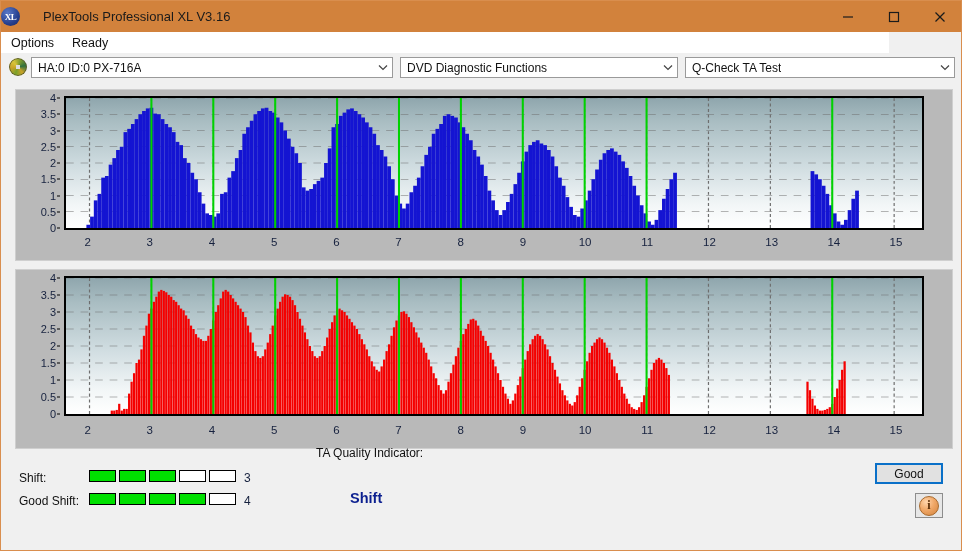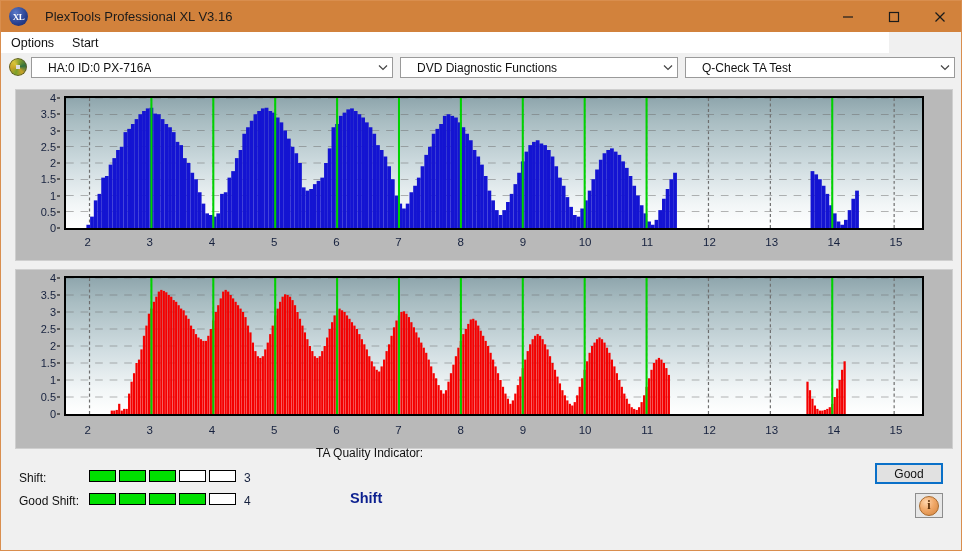--- a/index.html
+++ b/index.html
@@ -27,34 +27,33 @@
     position: absolute;
     left: 0; top: 0;
     width: 962px;
     height: 31px;
     background: #d2823c;
     display: flex;
     align-items: center;
   }
   .title-logo {
     width: 19px; height: 19px;
-    margin-left: 8px;
     border-radius: 50%;
     background: radial-gradient(circle at 35% 30%, #5a79c8 0%, #27408f 60%, #16265e 100%);
     color: #fff;
     font-size: 9px;
     font-weight: bold;
     display: flex;
     align-items: center;
     justify-content: center;
     font-family: "Liberation Serif", serif;
     letter-spacing: -0.5px;
   }
   .title-text {
-    margin-left: 17px;
+    margin-left: 23px;
     font-size: 13px;
     color: #1b1b1b;
     white-space: nowrap;
   }
   .win-btns {
     position: absolute;
     right: 0; top: 0;
     height: 31px;
     display: flex;
   }
@@ -104,21 +103,21 @@
     position: absolute;
     top: 4px;
     height: 21px;
     box-sizing: border-box;
     background: #ffffff;
     border: 1px solid #9a9a9a;
     display: flex;
     align-items: center;
   }
   .combo .cval {
-    padding-left: 16px;
+    padding-left: 6px;
     font-size: 12px;
     color: #111;
     white-space: nowrap;
     overflow: hidden;
   }
   .combo .carrow {
     margin-left: auto;
     width: 18px;
     display: flex;
     align-items: center;
@@ -322,21 +321,21 @@
         <svg width="12" height="12" viewBox="0 0 12 12">
             <line x1="1.5" y1="1.5" x2="10.5" y2="10.5" stroke="#1b1b1b" stroke-width="1.2"></line>
             <line x1="10.5" y1="1.5" x2="1.5" y2="10.5" stroke="#1b1b1b" stroke-width="1.2"></line>
           </svg>
       </div>
     </div>
   </div>
 
   <div class="menubar">
     <div class="menu-item">Options</div>
-    <div class="menu-item">Start</div>
+    <div class="menu-item">Ready</div>
   </div>
 
   <div class="toolrow">
     <div class="disc-icon"></div>
 
     <div class="combo" id="combo-drive">
       <div class="cval">HA:0 ID:0  PX-716A</div>
       <div class="carrow">
         <svg width="10" height="7" viewBox="0 0 10 7">
             <polyline points="1,1.5 5,5.5 9,1.5" fill="none" stroke="#444" stroke-width="1.2"></polyline>

